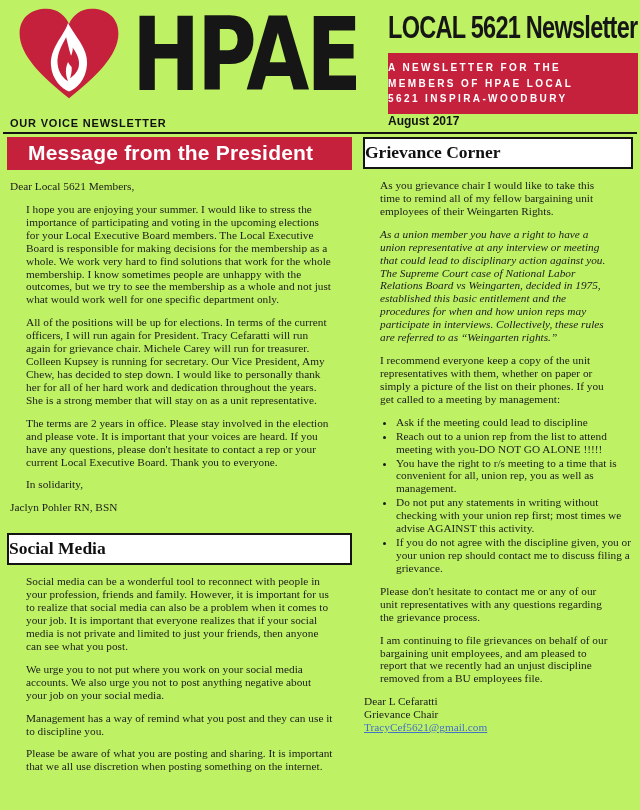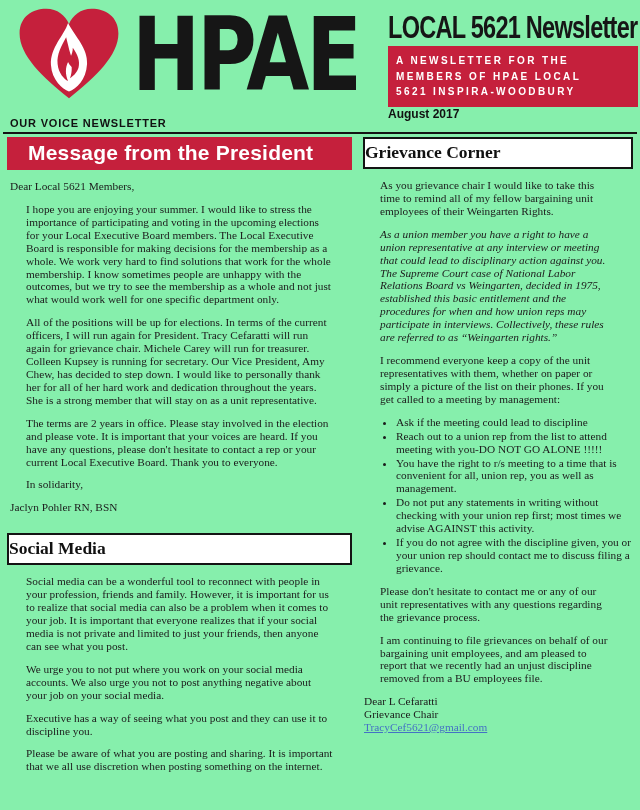--- a/index.html
+++ b/index.html
@@ -1,18 +1,18 @@
 <!DOCTYPE html>
 <html lang="en"><head>
 <meta charset="utf-8">
 <style>
   * { margin:0; padding:0; box-sizing:border-box; }
   body { background:#888; }
   .page {
-    width:640px; height:810px; margin:0 auto; background:#86efac;
+    width:640px; height:810px; margin:0 auto; background:#bef264;
     font-family:"Liberation Serif", serif; color:#1b1b1b;
     position:relative; overflow:hidden;
   }
   
   .header { display:flex; padding:6px 6px 0 10px; }
   .header-left { width:378px; }
   .logo-row { display:flex; align-items:flex-start; height:97px; }
   .logo { width:118px; height:95px; flex:0 0 auto; }
   .brand {
     font-family:"DejaVu Sans", sans-serif; font-weight:700;
@@ -24,21 +24,21 @@
     font-family:"Liberation Sans", sans-serif; font-weight:700;
     font-size:11px; letter-spacing:0.8px; color:#111; margin-top:14px;
   }
   .header-right { margin-left:auto; width:250px; }
   .newsletter-title {
     font-family:"Liberation Sans", sans-serif; font-weight:700;
     font-size:31px; letter-spacing:-1px; white-space:nowrap; color:#161616;
     transform:scaleX(0.76); transform-origin:left top; margin-top:4px;
   }
   .red-box {
-    padding:7px 8px;
+    margin-top:7px; padding:7px 0;
     color:#fff; font-family:"Liberation Sans", sans-serif; font-weight:700;
     font-size:10px; letter-spacing:2.4px; line-height:1.55; white-space:nowrap;
   }
   .issue-date {
     text-align:left; font-family:Liberation Sans, sans-serif;
     font-weight:700; font-size:12px; color:#111;
   }
   .header-rule { border-top:2.5px solid #141414; margin:3px 3px 0 3px; }
   
   .columns { display:flex; padding:3px 7px 0 7px; gap:11px; }
@@ -108,21 +108,21 @@
         <div class="sig-block">
           <p class="sig">Jaclyn Pohler RN, BSN</p>
         </div>
       </div>
 
       <div class="social-section">
         <div class="box-header">Social Media</div>
         <div class="body-text">
           <p>Social media can be a wonderful tool to reconnect with people in your profession, friends and family. However, it is important for us to realize that social media can also be a problem when it comes to your job. It is important that everyone realizes that if your social media is not private and limited to just your friends, then anyone can see what you post.</p>
           <p>We urge you to not put where you work on your social media accounts. We also urge you not to post anything negative about your job on your social media.</p>
-          <p>Executive has a way of seeing what you post and they can use it to discipline you.</p>
+          <p>Management has a way of remind what you post and they can use it to discipline you.</p>
           <p>Please be aware of what you are posting and sharing. It is important that we all use discretion when posting something on the internet.</p>
         </div>
       </div>
     </div>
 
     <div class="col-right">
       <div class="box-header">Grievance Corner</div>
       <div class="body-text">
         <p>As you grievance chair I would like to take this time to remind all of my fellow bargaining unit employees of their Weingarten Rights.</p>
         <p class="italic">As a union member you have a right to have a union representative at any interview or meeting that could lead to disciplinary action against you. The Supreme Court case of National Labor Relations Board vs Weingarten, decided in 1975, established this basic entitlement and the procedures for when and how union reps may participate in interviews. Collectively, these rules are referred to as “Weingarten rights.”</p>

